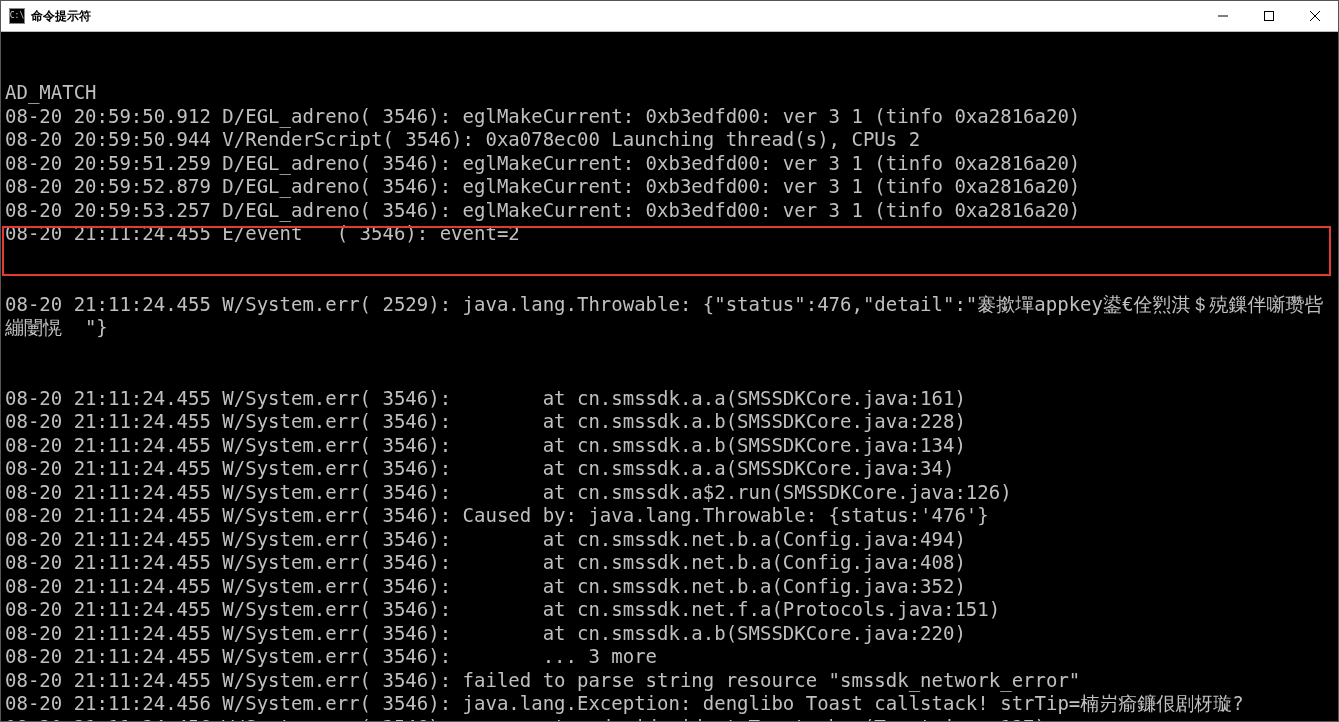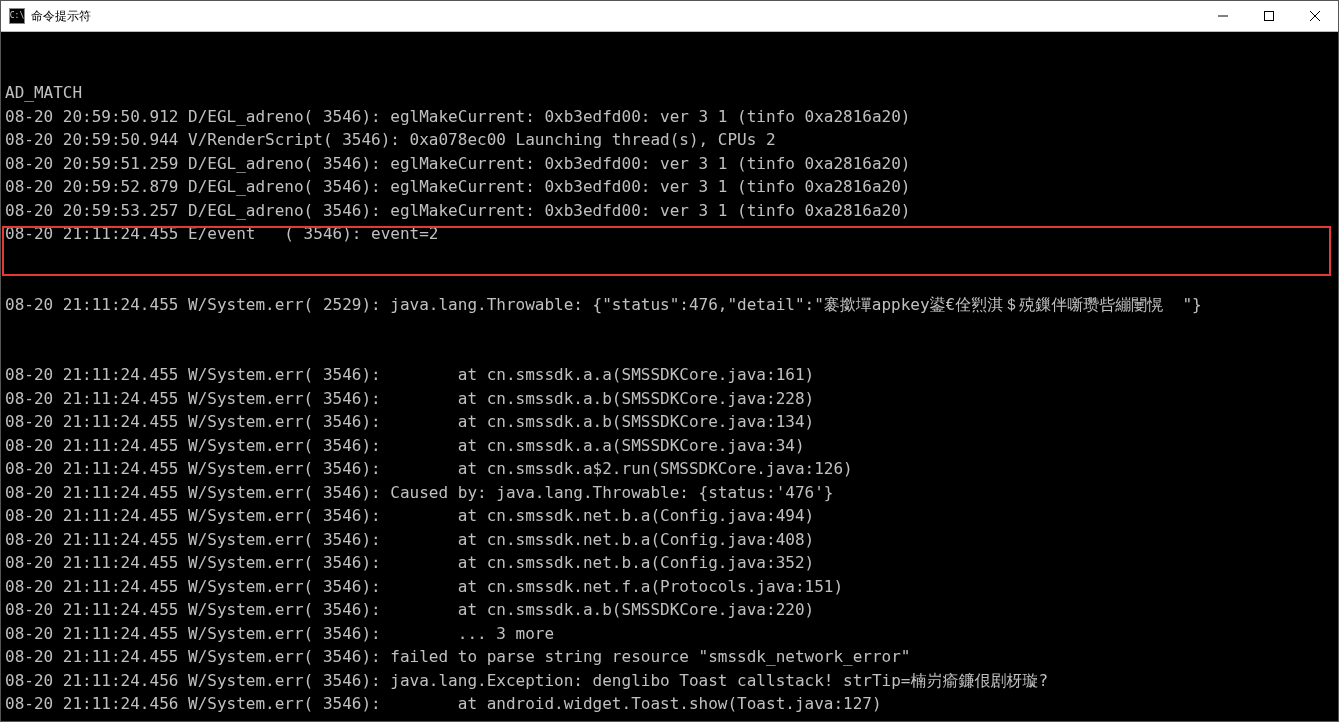--- a/index.html
+++ b/index.html
@@ -42,20 +42,21 @@
     color: #ccc;
     font-size: 8px;
     line-height: 1;
     font-family: Consolas, monospace;
   }
   .titlebar .title {
     font-size: 12px;
     font-family: "Microsoft YaHei", SimSun, sans-serif;
     color: #000;
     flex: 1;
+    font-weight: bold;
   }
   .winbtns {
     display: flex;
     height: 100%;
   }
   .winbtn {
     width: 46px;
     height: 100%;
     display: flex;
     align-items: center;
@@ -63,21 +64,21 @@
     font-family: "Segoe UI Symbol", sans-serif;
     font-size: 11px;
     color: #000;
   }
   .winbtn svg { stroke: #000; stroke-width: 1; fill: none; }
   .terminal {
     flex: 1;
     background: #000;
     color: #c0c0c0;
     font-family: "NSimSun", "SimSun", Consolas, monospace;
-    font-size: 16px;
+    font-size: 19px;
     line-height: 23.5px;
     padding: 2px 4px;
     white-space: pre-wrap;
     word-break: break-all;
     position: relative;
     overflow: hidden;
   }
   .log-line {
     white-space: pre-wrap;
     word-break: break-all;

